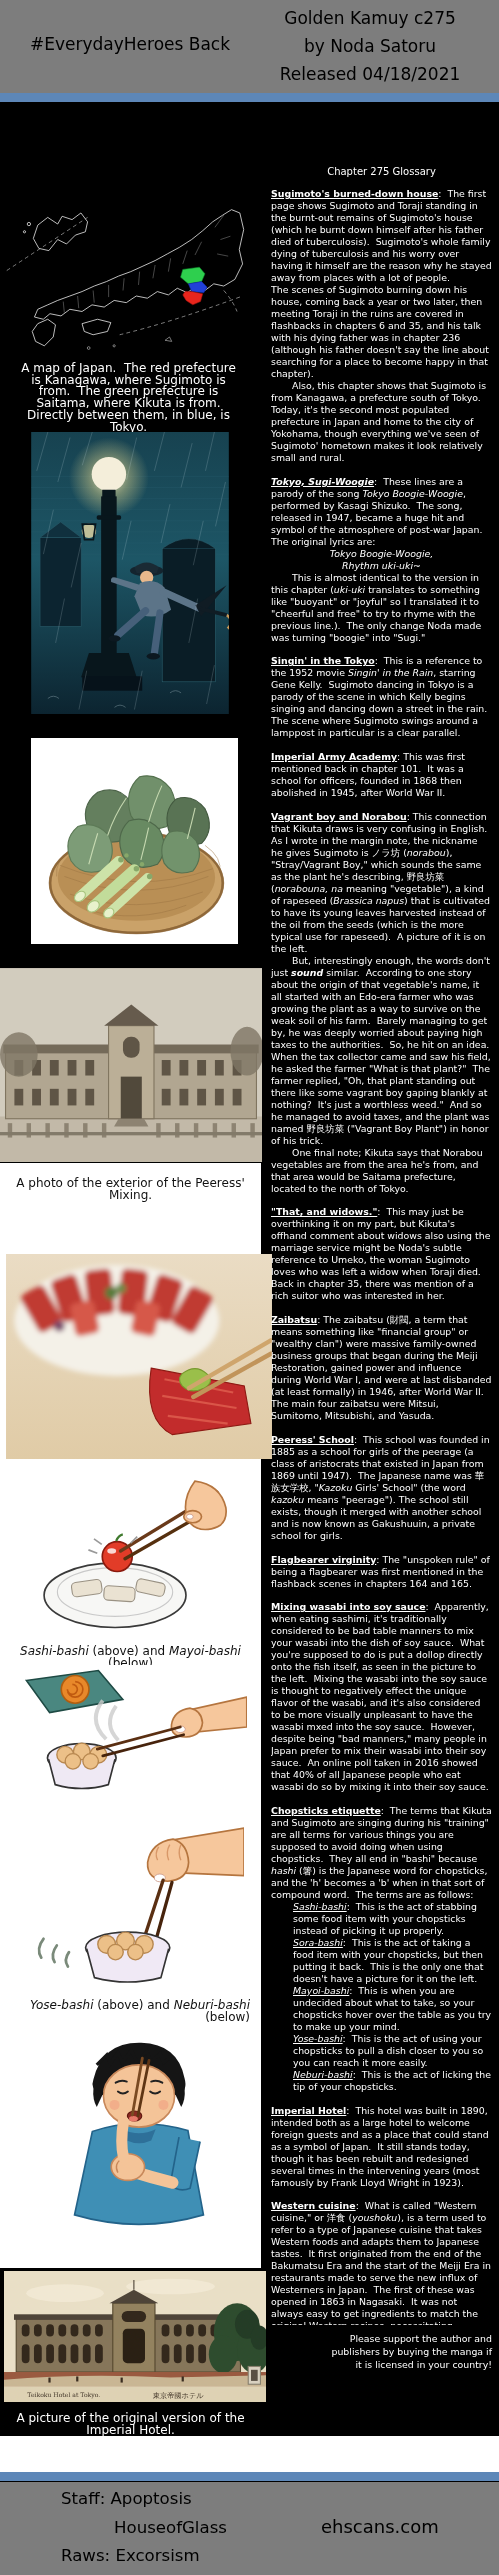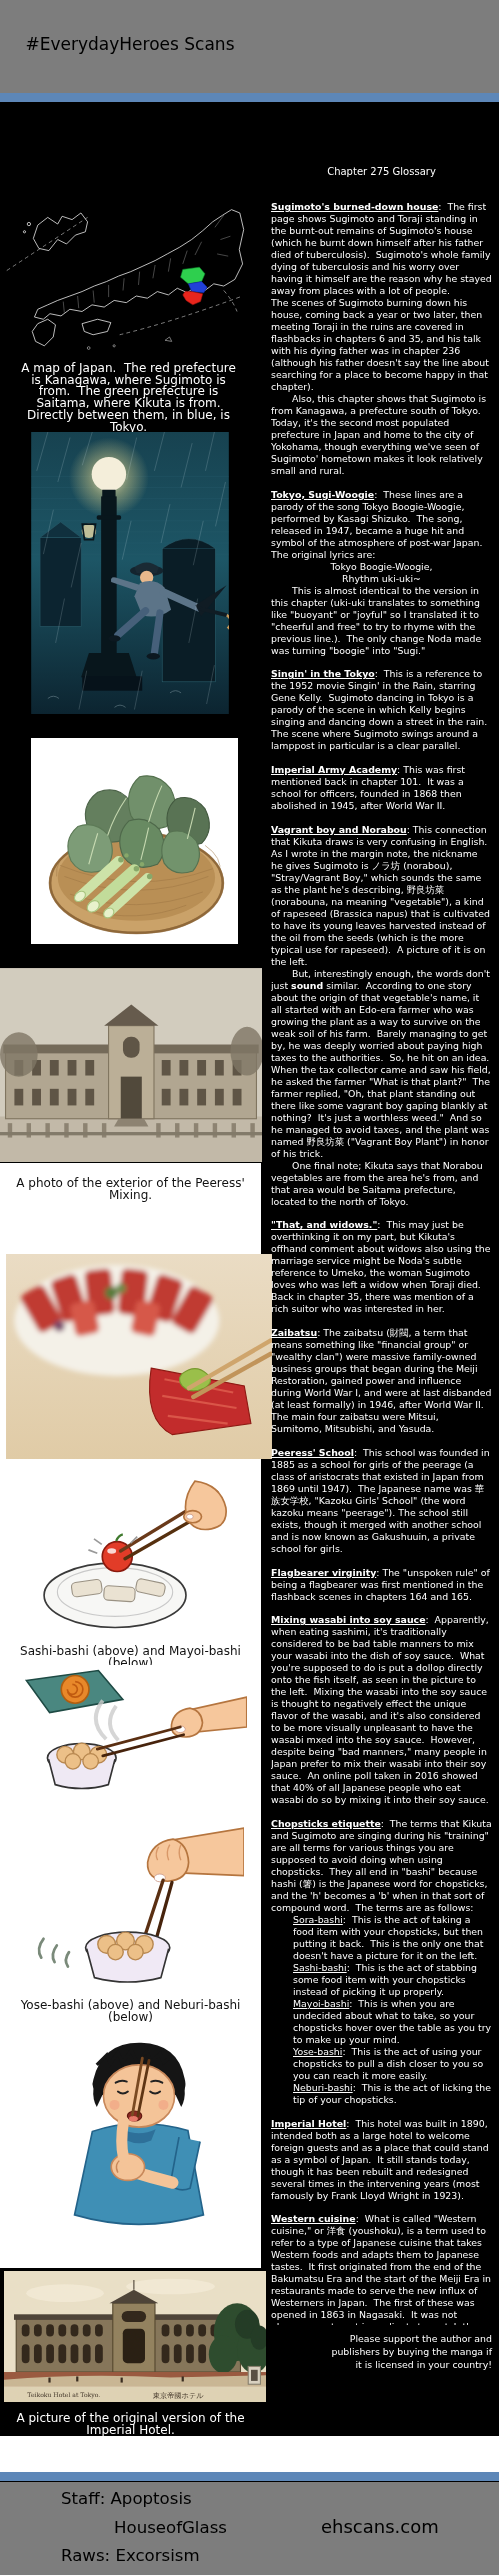--- a/index.html
+++ b/index.html
@@ -10,45 +10,48 @@
   .band-gray{background:#7d7d7d;}
   .band-blue{background:#5d87b8;}
   .band-white{background:#ffffff;}
   .hdr-text{color:#000;font-family:"DejaVu Sans", sans-serif;}
   .hdr-left{left:22px;top:34px;width:216px;text-align:center;font-size:17px;}
   .hdr-right{left:261px;top:4.4px;width:218px;text-align:center;font-size:17px;line-height:28px;white-space:pre-wrap;}
   .ftr-line{color:#000;font-size:16.6px;}
   
   .gloss-col{left:271px;top:166px;width:221px;height:2159px;overflow:hidden;color:#fff;
              font-size:9.4px;line-height:12px;}
-  .gloss-title{text-align:center;font-size:10px;margin-bottom:23px;}
+  .gloss-title{text-align:center;font-size:10px;margin-bottom:10px;}
   .entry{margin-bottom:11.7px;}
   .para{white-space:pre-wrap;margin:0;}
   .para.indent{text-indent:21px;}
   .para.center{text-align:center;}
   .para.sub{margin-left:22px;}
   .fb{font-weight:bold;}
-  .fi{}
+  .fi{font-style:italic;}
   .fu{text-decoration:underline;}
   .support{left:271px;top:2333px;width:221px;color:#fff;font-weight:normal;text-align:right;
            font-size:9.4px;line-height:12.8px;white-space:pre-wrap;}
   
   .cap{white-space:pre-wrap;text-align:center;font-size:12px;line-height:11.7px;}
   .cap-white{color:#fff;}
   .cap-black{color:#111;}
   .white-panel{background:#fff;}
   svg{display:block;}
 </style>
 </head>
 <body>
 
 <div class="page">
 
   <div class="abs band-gray" style="left:0;top:0;width:499px;height:93px;">
-    <div class="abs hdr-text hdr-left">#EverydayHeroes Scans</div>
+    <div class="abs hdr-text hdr-left">#EverydayHeroes Back</div>
+    <div class="abs hdr-text hdr-right">Golden Kamuy c275
+by Noda Satoru
+Released 04/18/2021</div>
   </div>
   <div class="abs band-blue" style="left:0;top:93px;width:499px;height:9px;"></div>
 
   <div class="abs" style="left:4.4px;top:203px;width:243px;height:155px;">
     <svg width="243" height="155" viewBox="0 0 437 280">
       <g fill="none" stroke="#f2f2f2" stroke-width="1.4" stroke-linejoin="round">
         <path d="M52,64 L60,40 78,26 96,38 104,24 122,30 138,18 150,34 146,52 128,58 112,74 96,66 80,86 62,82 Z"></path>
         <circle cx="44" cy="38" r="3"></circle>
         <circle cx="36" cy="52" r="2"></circle>
         <path d="M425,18 L432,48 424,84 430,110 416,138 396,150 378,146 362,158 344,152 330,162 312,154 296,166 276,160 258,172 238,168 220,180 198,176 180,188 158,184 140,196 118,192 102,204 82,200 70,210 54,206 60,192 78,184 96,176 118,168 140,160 162,150 184,142 206,132 228,124 250,114 272,104 294,92 316,80 338,66 358,50 376,34 394,22 410,12 Z"></path>
@@ -393,21 +396,21 @@
           <circle cx="194" cy="260" r="14"></circle>
       </g>
       <g stroke="#7a8a7a" stroke-width="5" fill="none" stroke-linecap="round">
         <path d="M28,236 q-14,18 -4,34"></path>
           <path d="M52,248 q-12,16 -4,30"></path>
           <path d="M74,260 q-10,14 -2,26"></path>
       </g>
     </svg>
   </div>
 
-  <div class="abs cap cap-black" style="left:11px;top:2000px;width:239px;"><span class="fi">Yose-bashi</span><span> (above) and </span><span class="fi">Neburi-bashi</span><span> (below)</span></div>
+  <div class="abs cap cap-black" style="left:11px;top:2000px;width:239px;text-align:right;"><span class="fi">Yose-bashi</span><span> (above) and </span><span class="fi">Neburi-bashi</span><span> (below)</span></div>
 
   <div class="abs" style="left:39px;top:2026px;width:200px;height:240px;">
     <svg width="200" height="240" viewBox="0 0 360 432">
       <rect width="360" height="432" fill="#ffffff"></rect>
       <path d="M96,190 Q175,162 268,188 L296,340 Q180,374 64,340 Z" fill="#3f8fb5" stroke="#23638a" stroke-width="3"></path>
       <path d="M150,186 q30,14 60,0 l-8,20 q-22,10 -44,0 z" fill="#2e7099"></path>
       <path d="M252,200 L236,286 Q252,300 272,292 L290,208" fill="#3f8fb5" stroke="#23638a" stroke-width="3"></path>
       <path d="M240,282 Q200,272 162,260" stroke="#f4c498" stroke-width="22" stroke-linecap="round"></path>
       <path d="M98,96 Q114,28 184,30 Q250,32 262,94 Q268,116 252,124 L108,124 Q92,112 98,96 Z" fill="#151515"></path>
       <path d="M104,70 l18,-18 6,16 14,-20 8,18 16,-22 10,20 18,-18 8,18 16,-14 6,16 14,-10" fill="none" stroke="#151515" stroke-width="6"></path>
@@ -533,22 +536,22 @@
           <div class="para normal"><span class="fb fu">Peeress' School</span><span>:  This school was founded in 1885 as a school for girls of the peerage (a class of aristocrats that existed in Japan from 1869 until 1947).  The Japanese name was 華族女学校, "</span><span class="fi">Kazoku</span><span> Girls' School" (the word </span><span class="fi">kazoku</span><span> means "peerage"). The school still exists, though it merged with another school and is now known as Gakushuuin, a private school for girls.</span></div>
         </div>
         <div class="entry">
           <div class="para normal"><span class="fb fu">Flagbearer virginity</span><span>: The "unspoken rule" of being a flagbearer was first mentioned in the flashback scenes in chapters 164 and 165.</span></div>
         </div>
         <div class="entry">
           <div class="para normal"><span class="fb fu">Mixing wasabi into soy sauce</span><span>:  Apparently, when eating sashimi, it's traditionally considered to be bad table manners to mix your wasabi into the dish of soy sauce.  What you're supposed to do is put a dollop directly onto the fish itself, as seen in the picture to the left.  Mixing the wasabi into the soy sauce is thought to negatively effect the unique flavor of the wasabi, and it's also considered to be more visually unpleasant to have the wasabi mxed into the soy sauce.  However, despite being "bad manners," many people in Japan prefer to mix their wasabi into their soy sauce.  An online poll taken in 2016 showed that 40% of all Japanese people who eat wasabi do so by mixing it into their soy sauce.</span></div>
         </div>
         <div class="entry">
           <div class="para normal"><span class="fb fu">Chopsticks etiquette</span><span>:  The terms that Kikuta and Sugimoto are singing during his "training" are all terms for various things you are supposed to avoid doing when using chopsticks.  They all end in "bashi" because </span><span class="fi">hashi</span><span> (箸) is the Japanese word for chopsticks, and the 'h' becomes a 'b' when in that sort of compound word.  The terms are as follows:</span></div>
+          <div class="para sub"><span class="fi fu">Sashi-bashi</span><span>:  This is the act of stabbing some food item with your chopsticks instead of picking it up properly.</span></div>
           <div class="para sub"><span class="fi fu">Sora-bashi</span><span>:  This is the act of taking a food item with your chopsticks, but then putting it back.  This is the only one that doesn't have a picture for it on the left.</span></div>
-          <div class="para sub"><span class="fi fu">Sashi-bashi</span><span>:  This is the act of stabbing some food item with your chopsticks instead of picking it up properly.</span></div>
           <div class="para sub"><span class="fi fu">Mayoi-bashi</span><span>:  This is when you are undecided about what to take, so your chopsticks hover over the table as you try to make up your mind.</span></div>
           <div class="para sub"><span class="fi fu">Yose-bashi</span><span>:  This is the act of using your chopsticks to pull a dish closer to you so you can reach it more easily.</span></div>
           <div class="para sub"><span class="fi fu">Neburi-bashi</span><span>:  This is the act of licking the tip of your chopsticks.</span></div>
         </div>
         <div class="entry">
           <div class="para normal"><span class="fb fu">Imperial Hotel</span><span>:  This hotel was built in 1890, intended both as a large hotel to welcome foreign guests and as a place that could stand as a symbol of Japan.  It still stands today, though it has been rebuilt and redesigned several times in the intervening years (most famously by Frank Lloyd Wright in 1923).</span></div>
         </div>
         <div class="entry">
           <div class="para normal"><span class="fb fu">Western cuisine</span><span>:  What is called "Western cuisine," or 洋食 (</span><span class="fi">youshoku</span><span>), is a term used to refer to a type of Japanese cuisine that takes Western foods and adapts them to Japanese tastes.  It first originated from the end of the Bakumatsu Era and the start of the Meiji Era in restaurants made to serve the new influx of Westerners in Japan.  The first of these was opened in 1863 in Nagasaki.  It was not always easy to get ingredients to match the original Western recipes, necessitating creative changes and substitutions.  In addition, changes to the recipes were often made so that they suited Japanese tastes.  The end result was the Japanese "Western cuisine," which includes such items as curry and rice, pork cutlets, croquettes, and fried shrimp (featured in this chapter).</span></div>
         </div>

